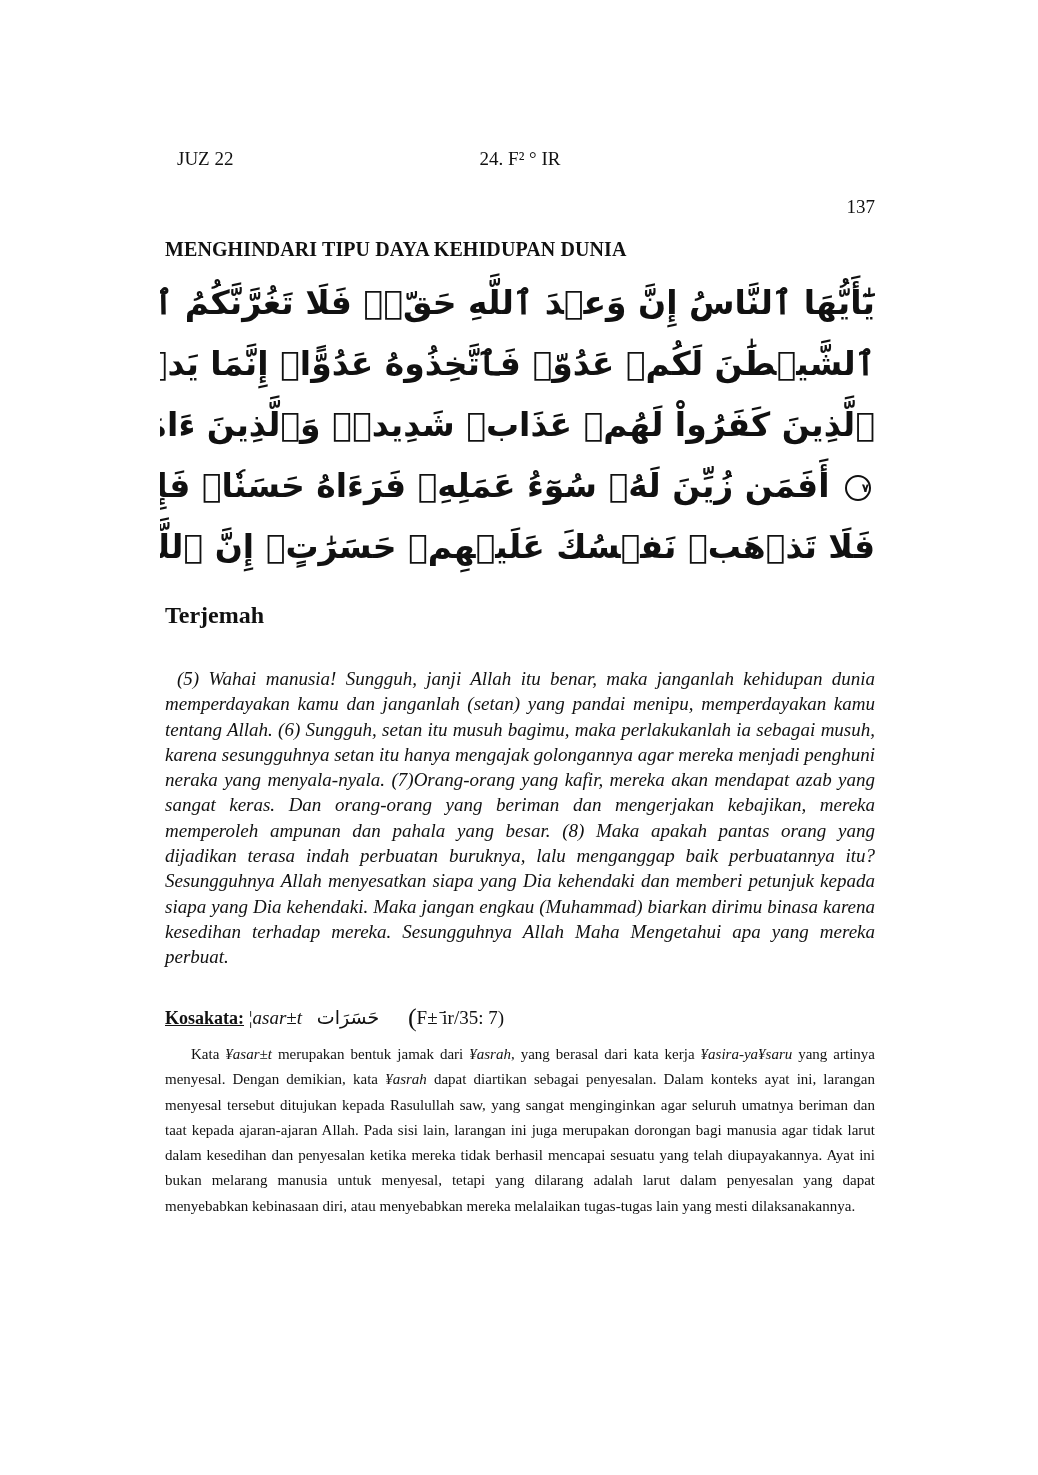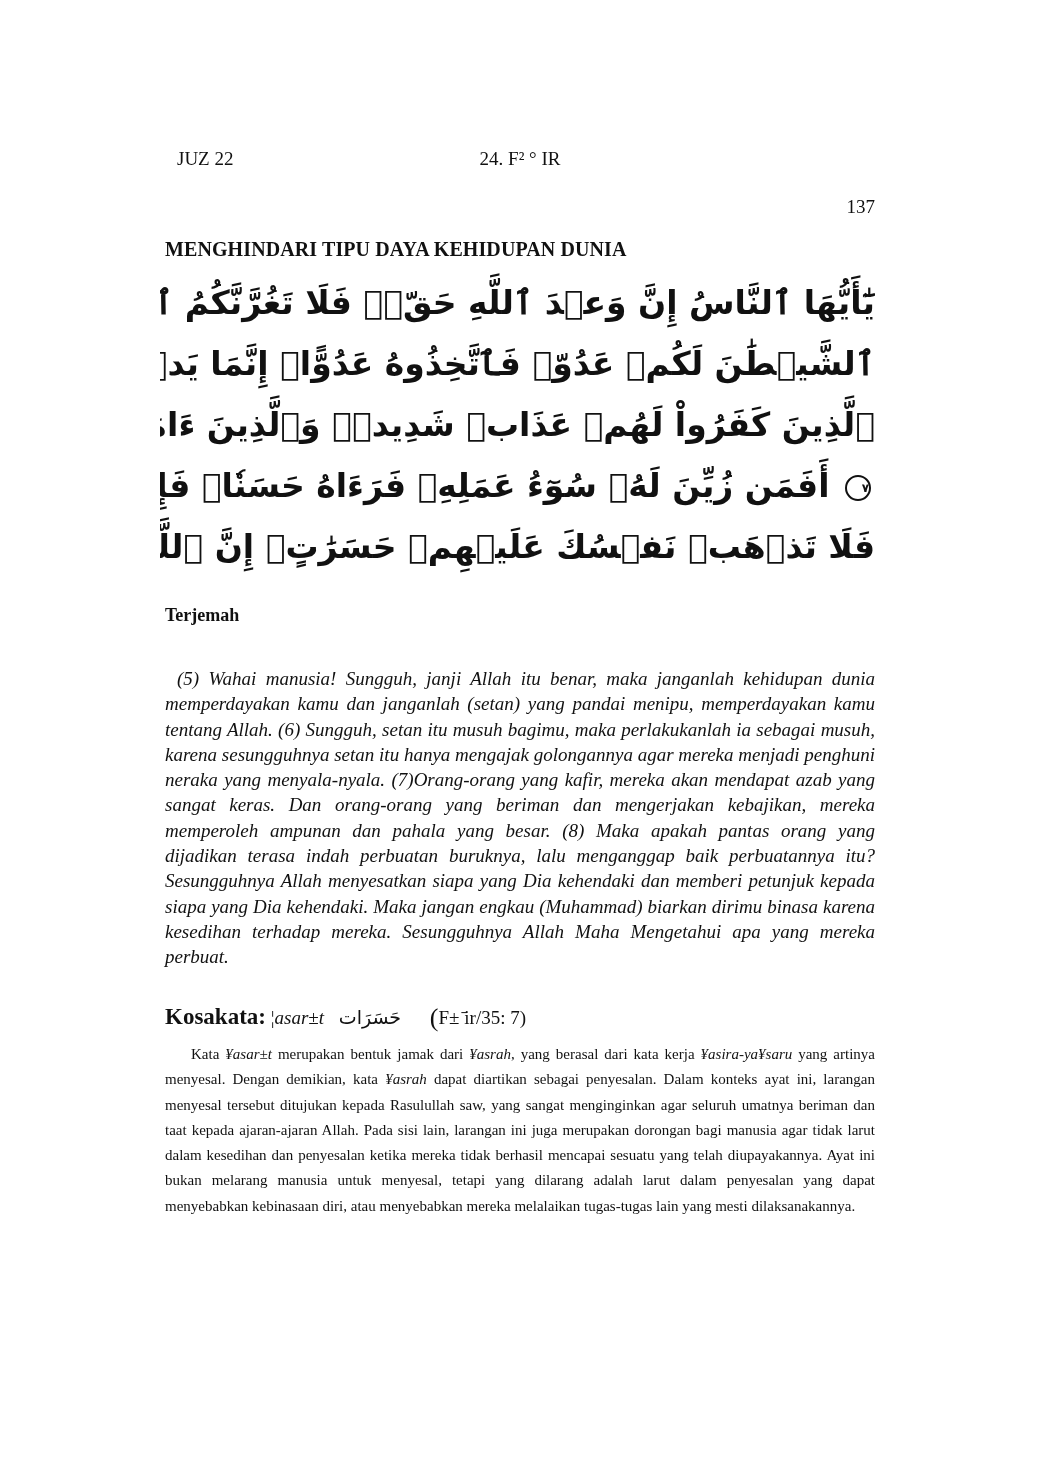--- a/index.html
+++ b/index.html
@@ -75,21 +75,21 @@
       vertical-align: middle;
       font-weight: bold;
       margin: 0 4px;
     }
 
     .terjemah-heading {
       position: absolute;
       top: 602px;
       left: 165px;
       font-weight: bold;
-      font-size: 18px;
+      font-size: 24px;
       line-height: 26px;
     }
     .terjemah-body {
       position: absolute;
       top: 625px;
       left: 165px;
       width: 710px;
       font-style: italic;
       font-size: 19px;
       line-height: 25.3px;
@@ -100,21 +100,21 @@
 
     .kosakata {
       position: absolute;
       top: 1002px;
       left: 165px;
       width: 710px;
       font-size: 19px;
       line-height: 30px;
       white-space: nowrap;
     }
-    .kosakata .label { font-weight: bold; font-size: 23px; }
+    .kosakata .label { font-weight: bold; font-size: 18px; text-decoration: underline; }
     .kosakata .translit { font-style: italic; margin-left: 0; }
     .kosakata .arabic-word {
       font-family: "DejaVu Sans", sans-serif;
       font-size: 19px;
       margin: 0 24px 0 10px;
       direction: rtl;
       unicode-bidi: embed;
     }
     .kosakata .paren { font-size: 26px; vertical-align: -2px; }
 

